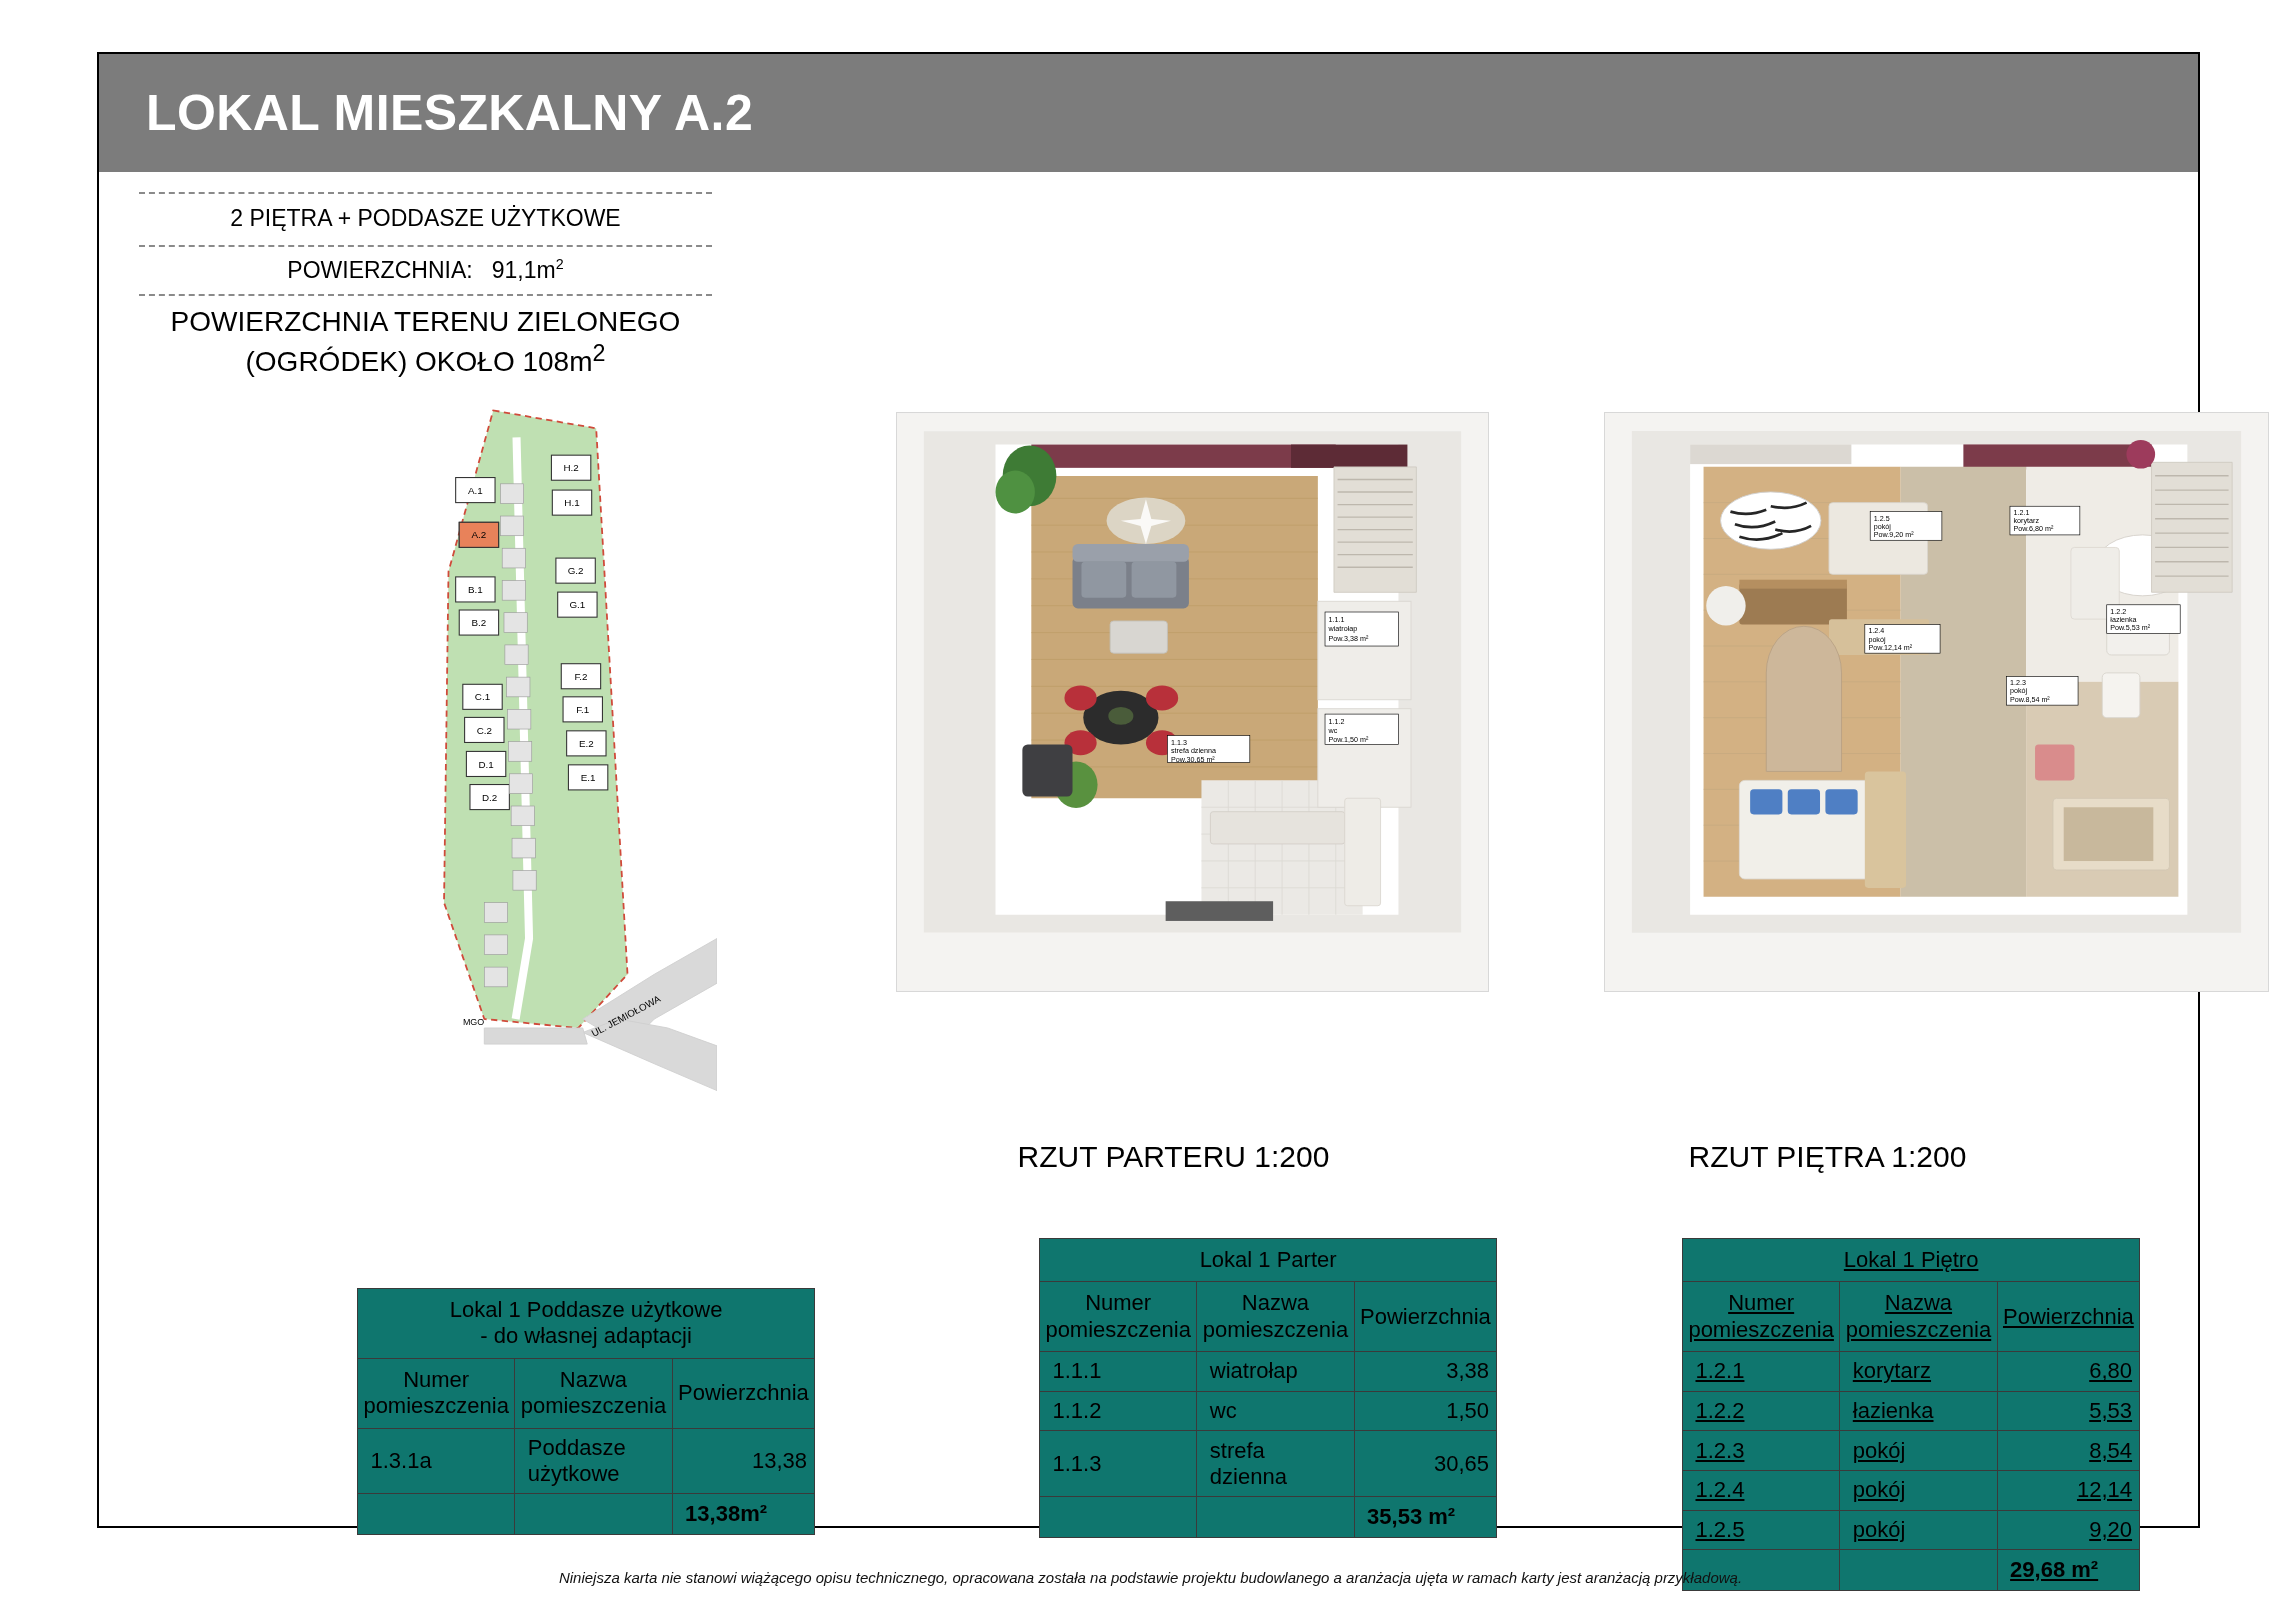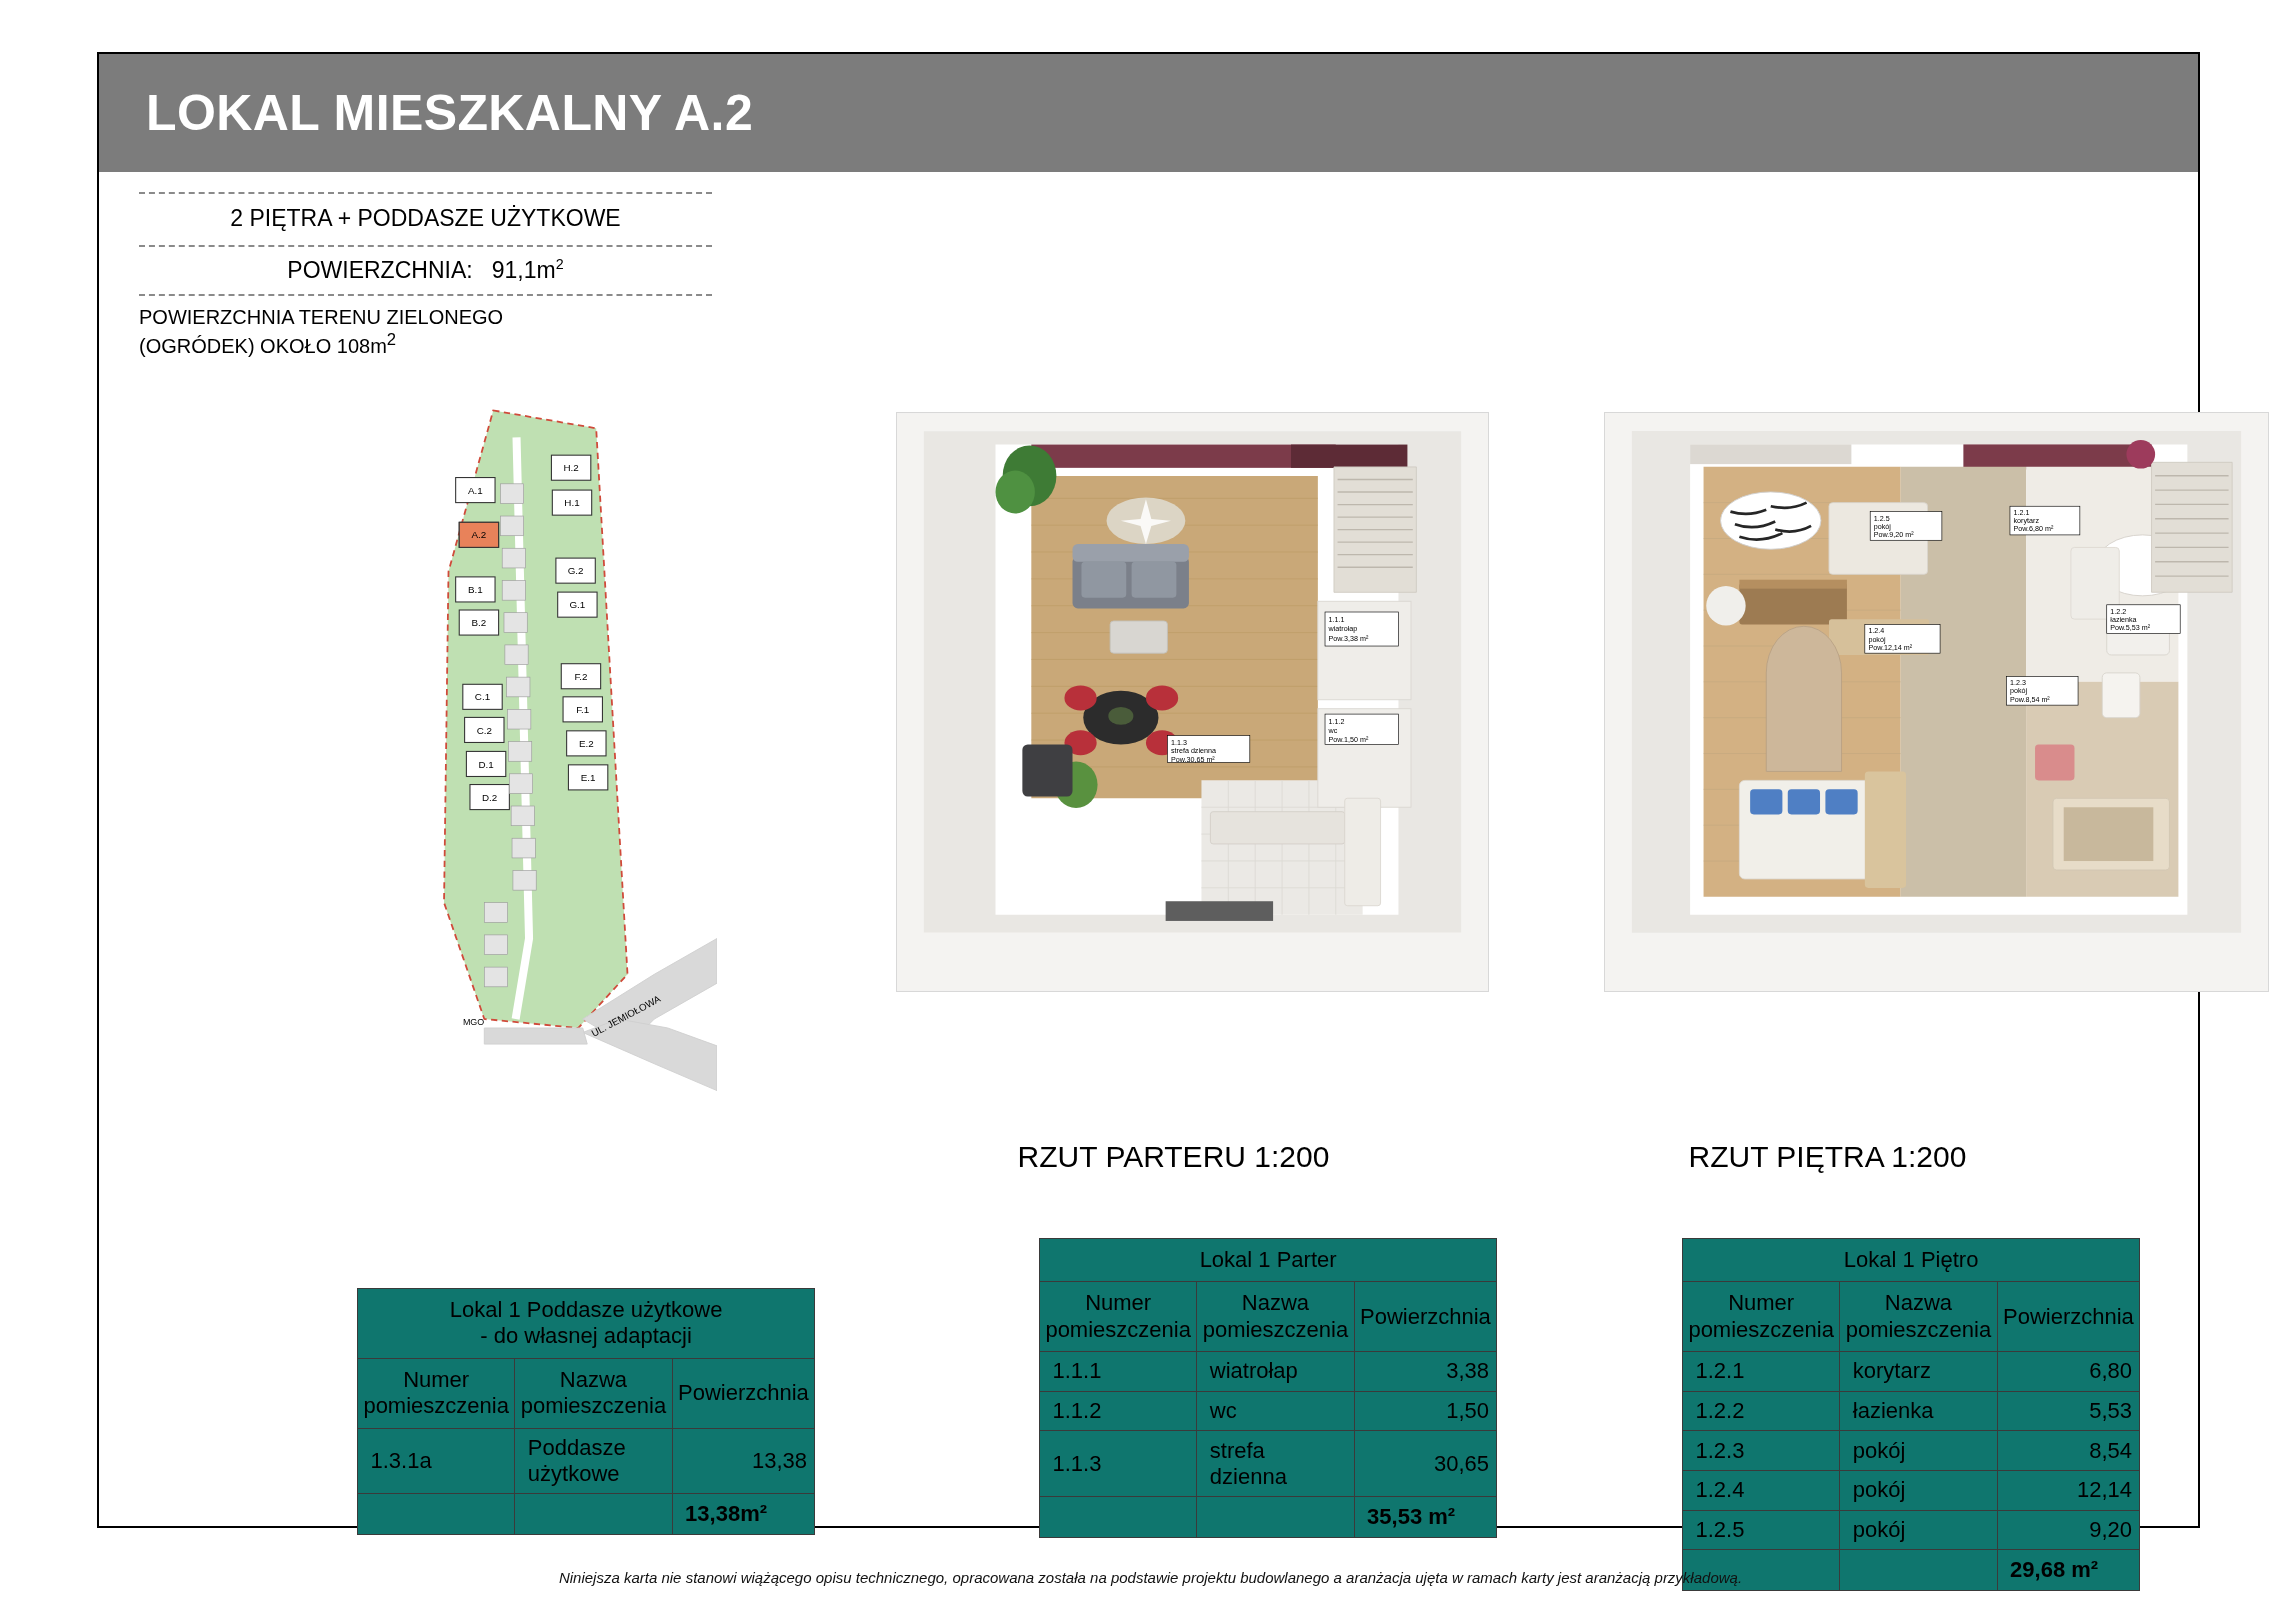--- a/index.html
+++ b/index.html
@@ -62,22 +62,22 @@
   }
   .info-line {
     text-align: center;
     font-size: 23px;
     padding: 5.4px 0 7.2px 0;
     white-space: nowrap;
   }
   .info-line.small-pad { padding: 3.6px 0 5.4px 0; }
   .info-line sup { font-size: 14.3px; vertical-align: super; }
   .info-two-line {
-    text-align: left;
-    font-size: 20px;
+    text-align: center;
+    font-size: 28px;
     line-height: 1.22;
     padding: 3.6px 0 1.8px 0;
   }
 
   
   .site-plan {
     position: absolute;
     left: 260px;
     top: 347px;
     width: 358px;
@@ -149,21 +149,21 @@
   table.pm .c-area { text-align: right; padding-left: 3px; width: 133px; }
   table.pm .sum {
     font-weight: bold;
     text-align: left;
     padding-left: 12.5px;
   }
   table.pm tr.empty td { height: 27px; }
 
   .tbl-poddasze { left: 258px; top: 1234px; width: 442px; }
   .tbl-parter   { left: 940px; top: 1184px; width: 428px; }
-  .tbl-pietro   { left: 1583px; top: 1184px; width: 428px; }
+  .tbl-pietro   { left: 1583px; top: 1184px; width: 428px; text-decoration: underline; }
 
   .tbl-poddasze .c-num { width: 125px; }
   .tbl-poddasze .c-name { width: 176px; }
   .tbl-poddasze .c-area { width: 116px; }
 
   
   .footer-note {
     position: absolute;
     left: 0;
     top: 1515px;

